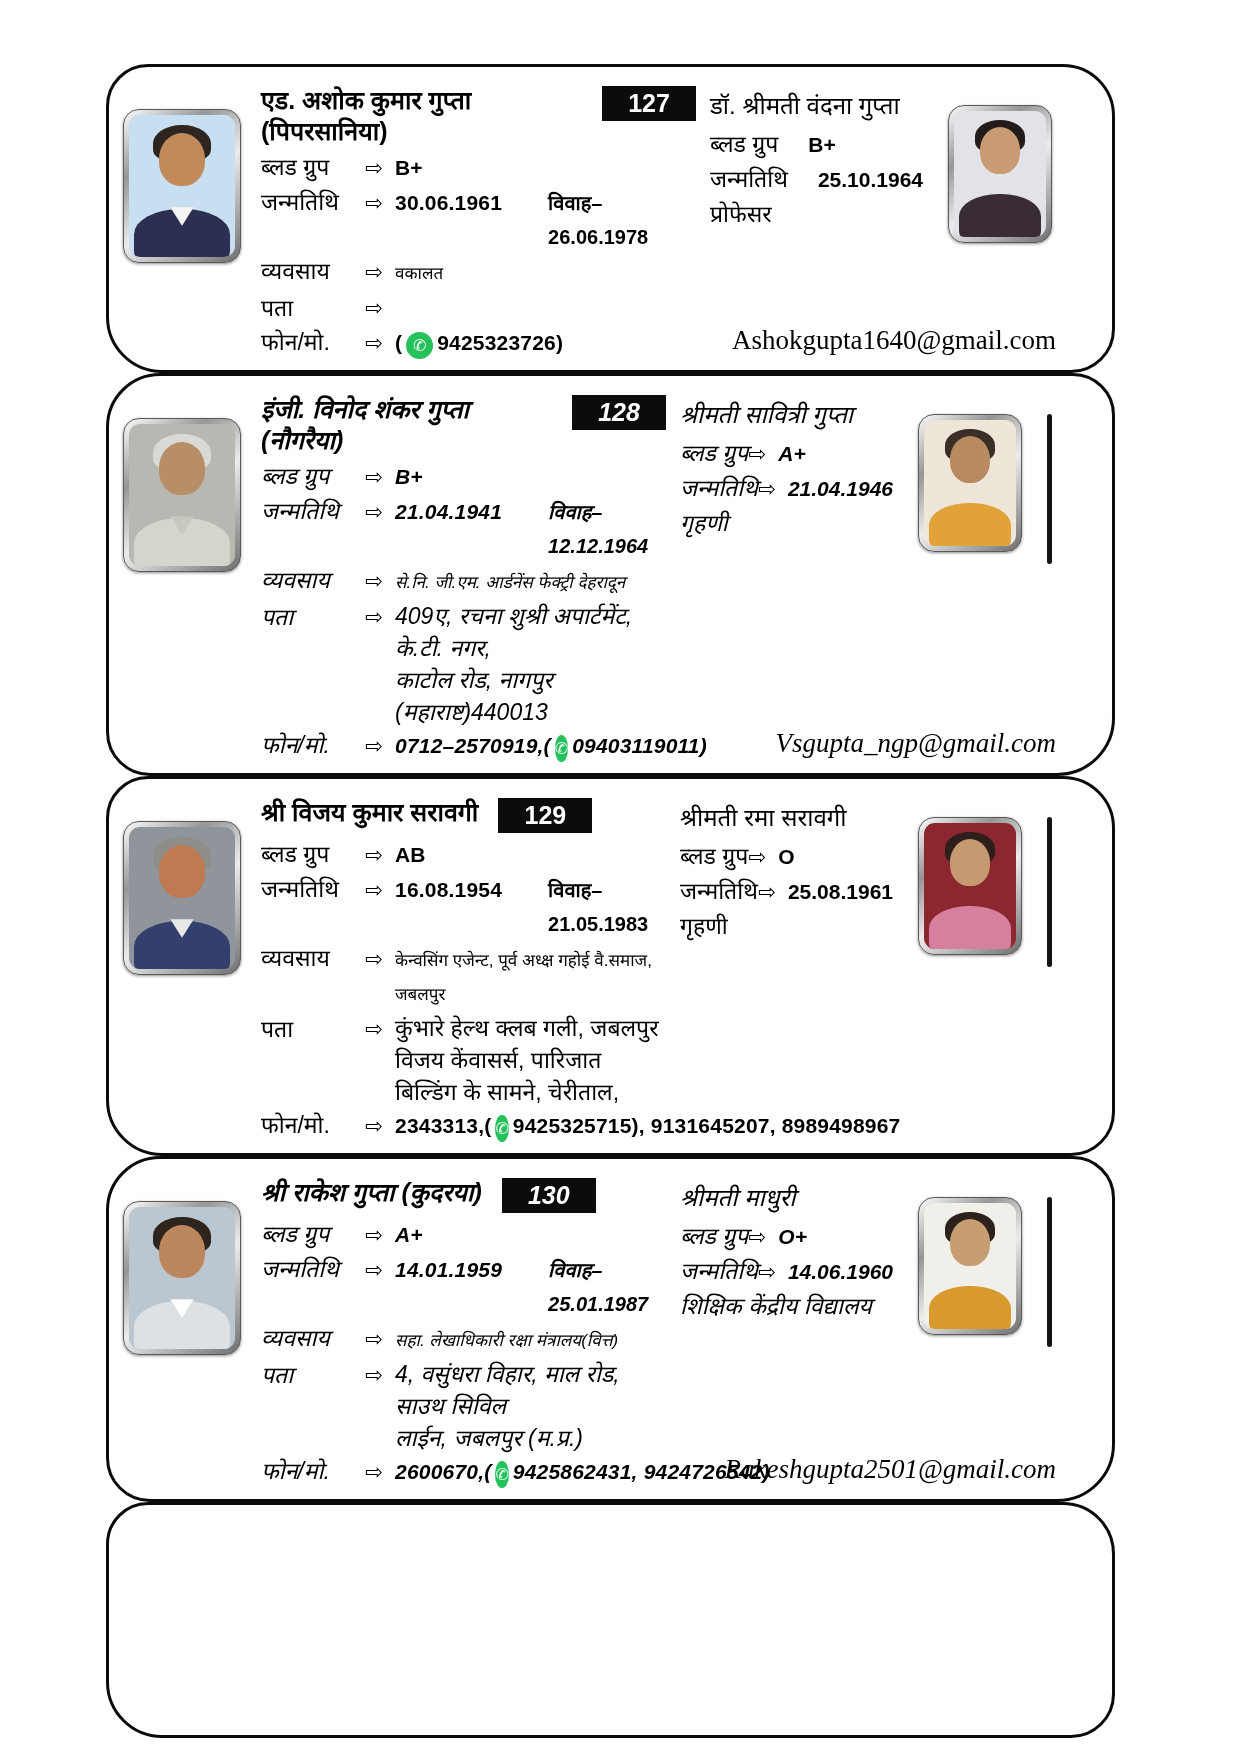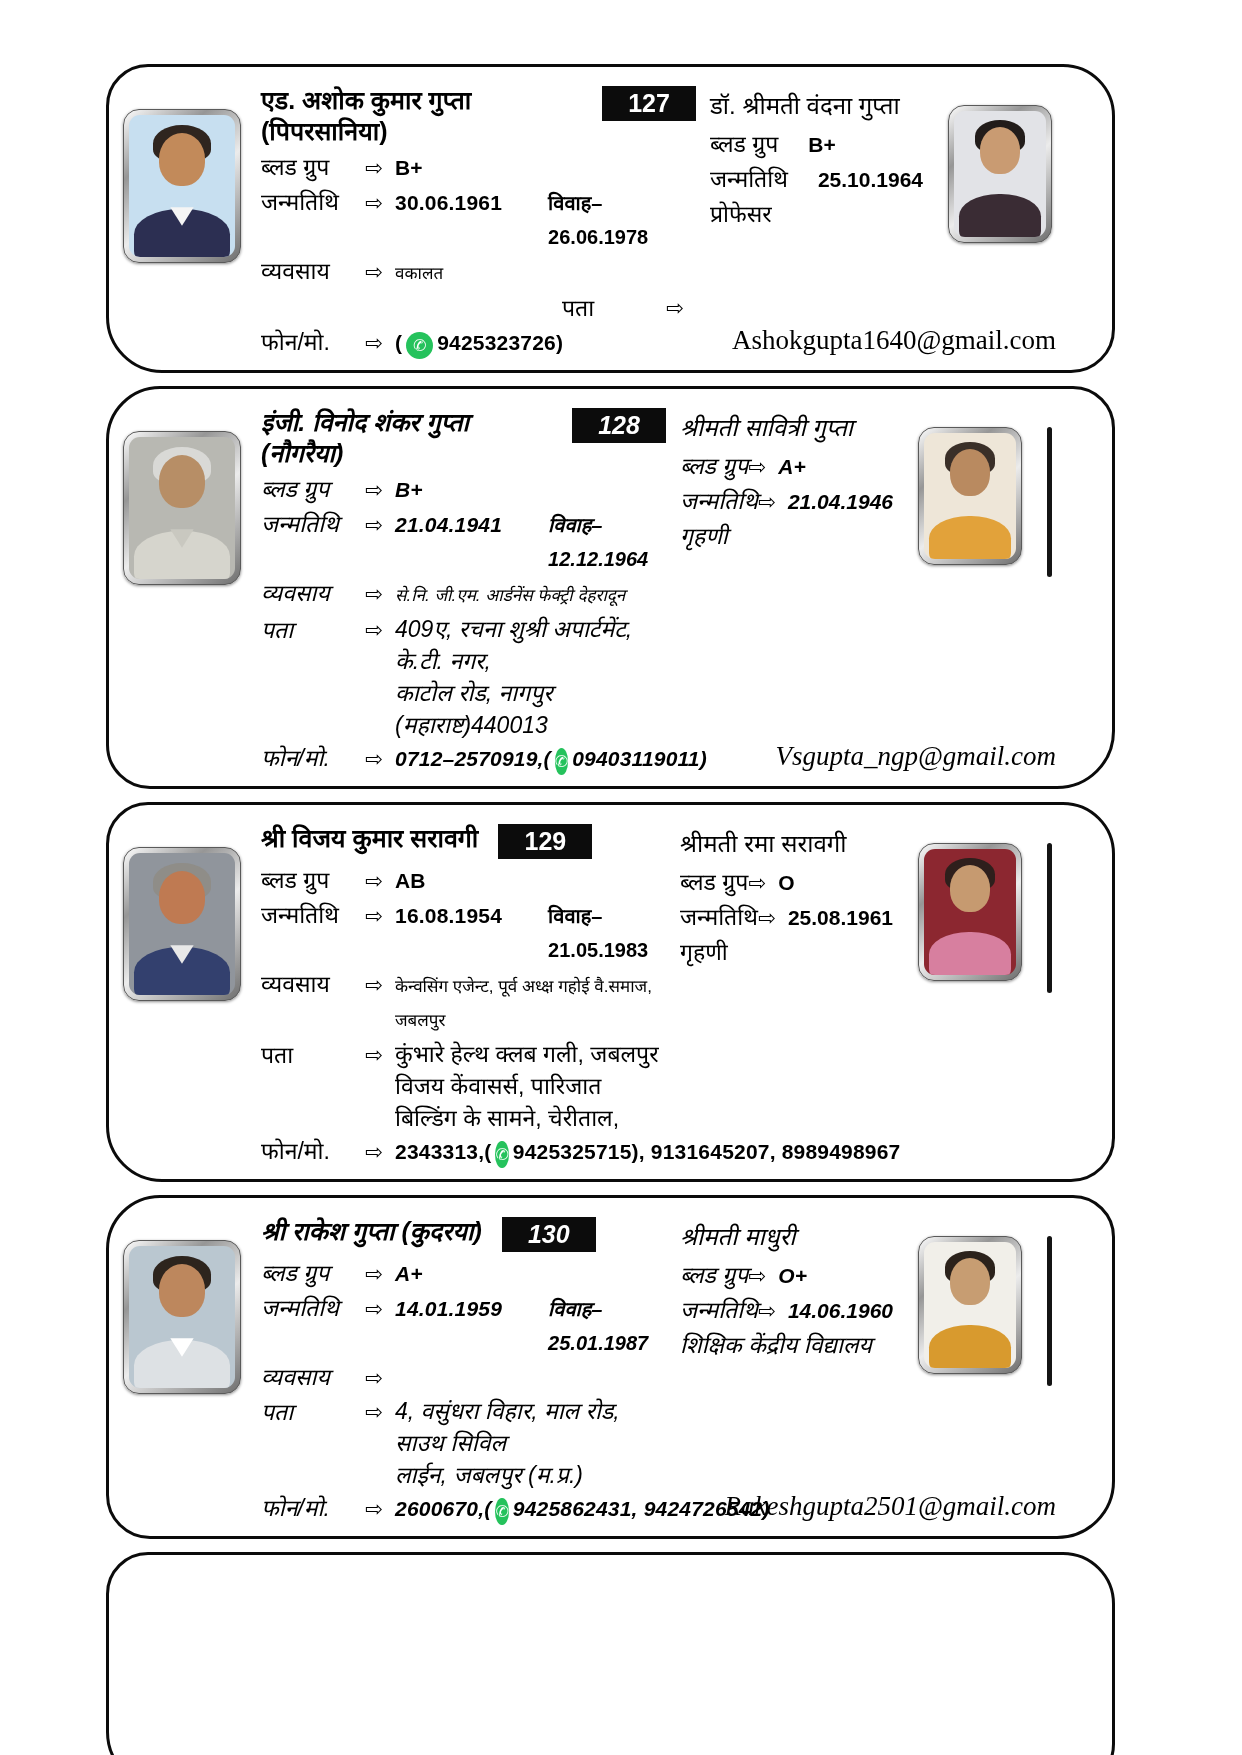--- a/index.html
+++ b/index.html
@@ -7,21 +7,20 @@
     width:1242px;height:1755px;background:#ffffff;color:#000;
     font-family:"Liberation Sans","DejaVu Sans",sans-serif;
     overflow:hidden;
   }
   .page{padding:64px 0 0 106px;}
   .card{
     position:relative;box-sizing:border-box;
     width:1009px;min-height:236px;
     border:3px solid #0b0b0b;
     border-radius:42px 52px 44px 56px;
-    margin-bottom:13px;
     padding:10px 60px 10px 14px;
     display:flex;gap:14px;
     background:#fff;
   }
   .card:nth-child(2n){border-radius:54px 42px 58px 44px;font-style:italic;}
   
   .photo-col{flex:0 0 124px;padding-top:32px;}
   .photo{
     box-sizing:border-box;border:1px solid #5a5a5a;border-radius:16px;padding:5px;
     background:linear-gradient(140deg,#fdfdfd 0%,#969696 28%,#ececec 55%,#6e6e6e 100%);
@@ -42,21 +41,21 @@
     flex:0 0 auto;margin-left:20px;margin-top:1px;
     background:#0c0c0c;color:#fff;font-weight:bold;font-size:25px;
     min-width:74px;text-align:center;padding:3px 10px 4px;line-height:28px;
   }
   .line{display:flex;align-items:baseline;font-size:23px;line-height:34px;}
   .lbl{flex:0 0 104px;}
   .arr{flex:0 0 30px;font-size:21px;}
   .val{font-weight:bold;font-size:21px;letter-spacing:.2px;}
   .hval{font-size:17px;}
   .marr{font-weight:bold;font-size:20px;margin-left:46px;}
-  .addr{align-items:flex-start;justify-content:flex-end;}
+  .addr{align-items:flex-start;}
   .addr-text{font-size:23px;line-height:32px;}
   .phone-line{white-space:nowrap;}
   .pval{font-weight:bold;font-size:21px;letter-spacing:.2px;}
   .wa{
     display:inline-flex;align-items:center;justify-content:center;
     width:27px;height:27px;border-radius:50%;background:#25c25c;color:#fff;
     font-size:16px;margin:0 4px;align-self:center;transform:translateY(3px);
   }
   
   .spouse-col{flex:0 0 300px;display:flex;gap:25px;padding-top:14px;position:relative;}
@@ -329,20 +328,21 @@
       </div>
       <div class="line">
         <span class="lbl f-lbl-dob">जन्मतिथि</span>
           <span class="arr f-arr2">⇨</span>
           <span class="val f-dob">14.01.1959</span>
           <span class="marr f-marr">विवाह–25.01.1987</span>
       </div>
       <div class="line">
         <span class="lbl f-lbl-occ">व्यवसाय</span>
           <span class="arr f-arr3">⇨</span>
+          <span class="hval f-occ">सहा. लेखाधिकारी रक्षा मंत्रालय(वित्त)</span>
       </div>
       <div class="line addr">
         <span class="lbl f-lbl-addr">पता</span>
           <span class="arr f-arr4">⇨</span>
         <div class="addr-text f-addr">
             <div>4, वसुंधरा विहार, माल रोड, साउथ सिविल</div>
             <div>लाईन, जबलपुर (म.प्र.)</div>
           </div>
       </div>
       <div class="line phone-line">

